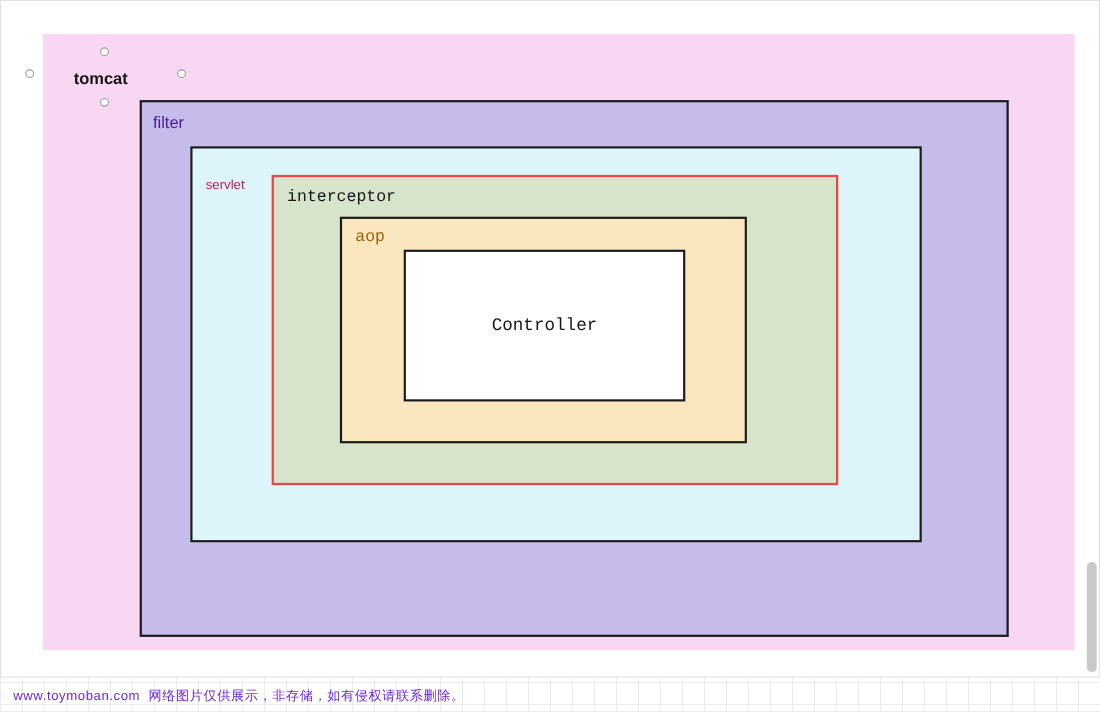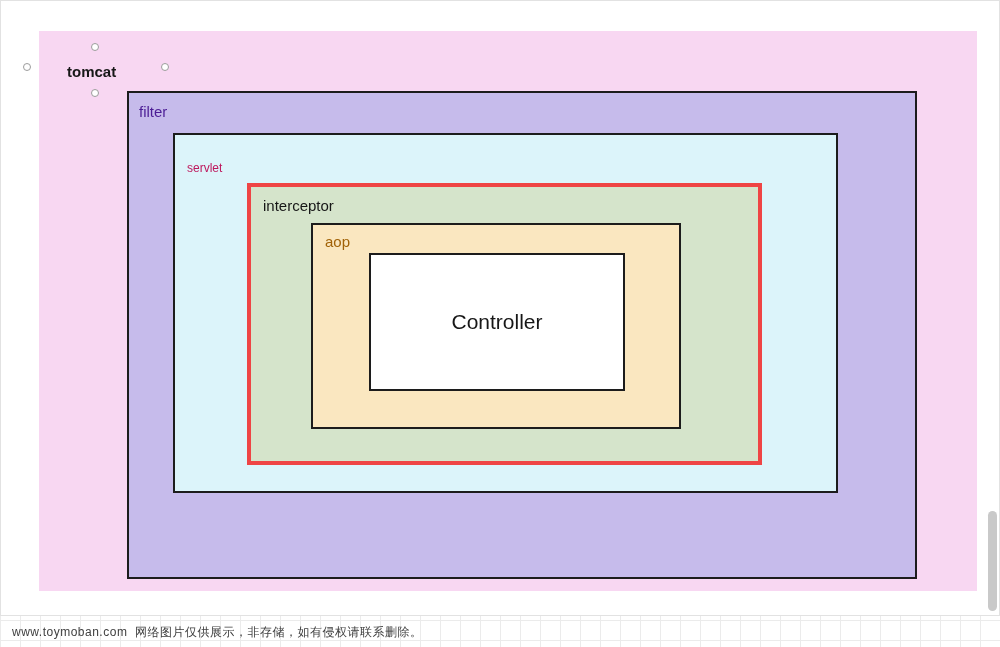--- a/index.html
+++ b/index.html
@@ -86,25 +86,26 @@
       position: absolute;
       left: 12px;
       top: 26px;
       font-size: 12px;
       color: #be185d;
     }
 
     .interceptor-box {
       position: absolute;
       left: 72px;
-      top: 48px;
+      top: 24px;
       width: 515px;
       height: 282px;
       background: #d5e4cb;
-      border: 4px solid #ef4444;
+      border: 2px solid #ef4444;
+      font-family: Liberation Mono, monospace;
     }
     .interceptor-label {
       position: absolute;
       left: 12px;
       top: 10px;
       font-size: 15px;
       color: #171717;
     }
 
     .aop-box {
@@ -130,40 +131,40 @@
       top: 28px;
       width: 256px;
       height: 138px;
       background: #ffffff;
       border: 2px solid #1c1c1c;
       display: flex;
       align-items: center;
       justify-content: center;
     }
     .controller-label {
-      font-size: 21px;
+      font-size: 16px;
       color: #171717;
     }
 
     .scrollbar-stub {
       position: absolute;
       right: 2px;
       top: 510px;
       width: 9px;
       height: 100px;
       background: #c9c9c9;
       border-radius: 5px;
     }
 
     .watermark {
       position: absolute;
       left: 12px;
       bottom: 6px;
       font-size: 12px;
-      color: #404040;
+      color: #6d28d9;
       letter-spacing: 0.5px;
     }
   </style>
 </head>
 <body>
 
 <div class="outer-white">
 
   <div class="tomcat-box">
     <span class="tomcat-label">tomcat</span>

